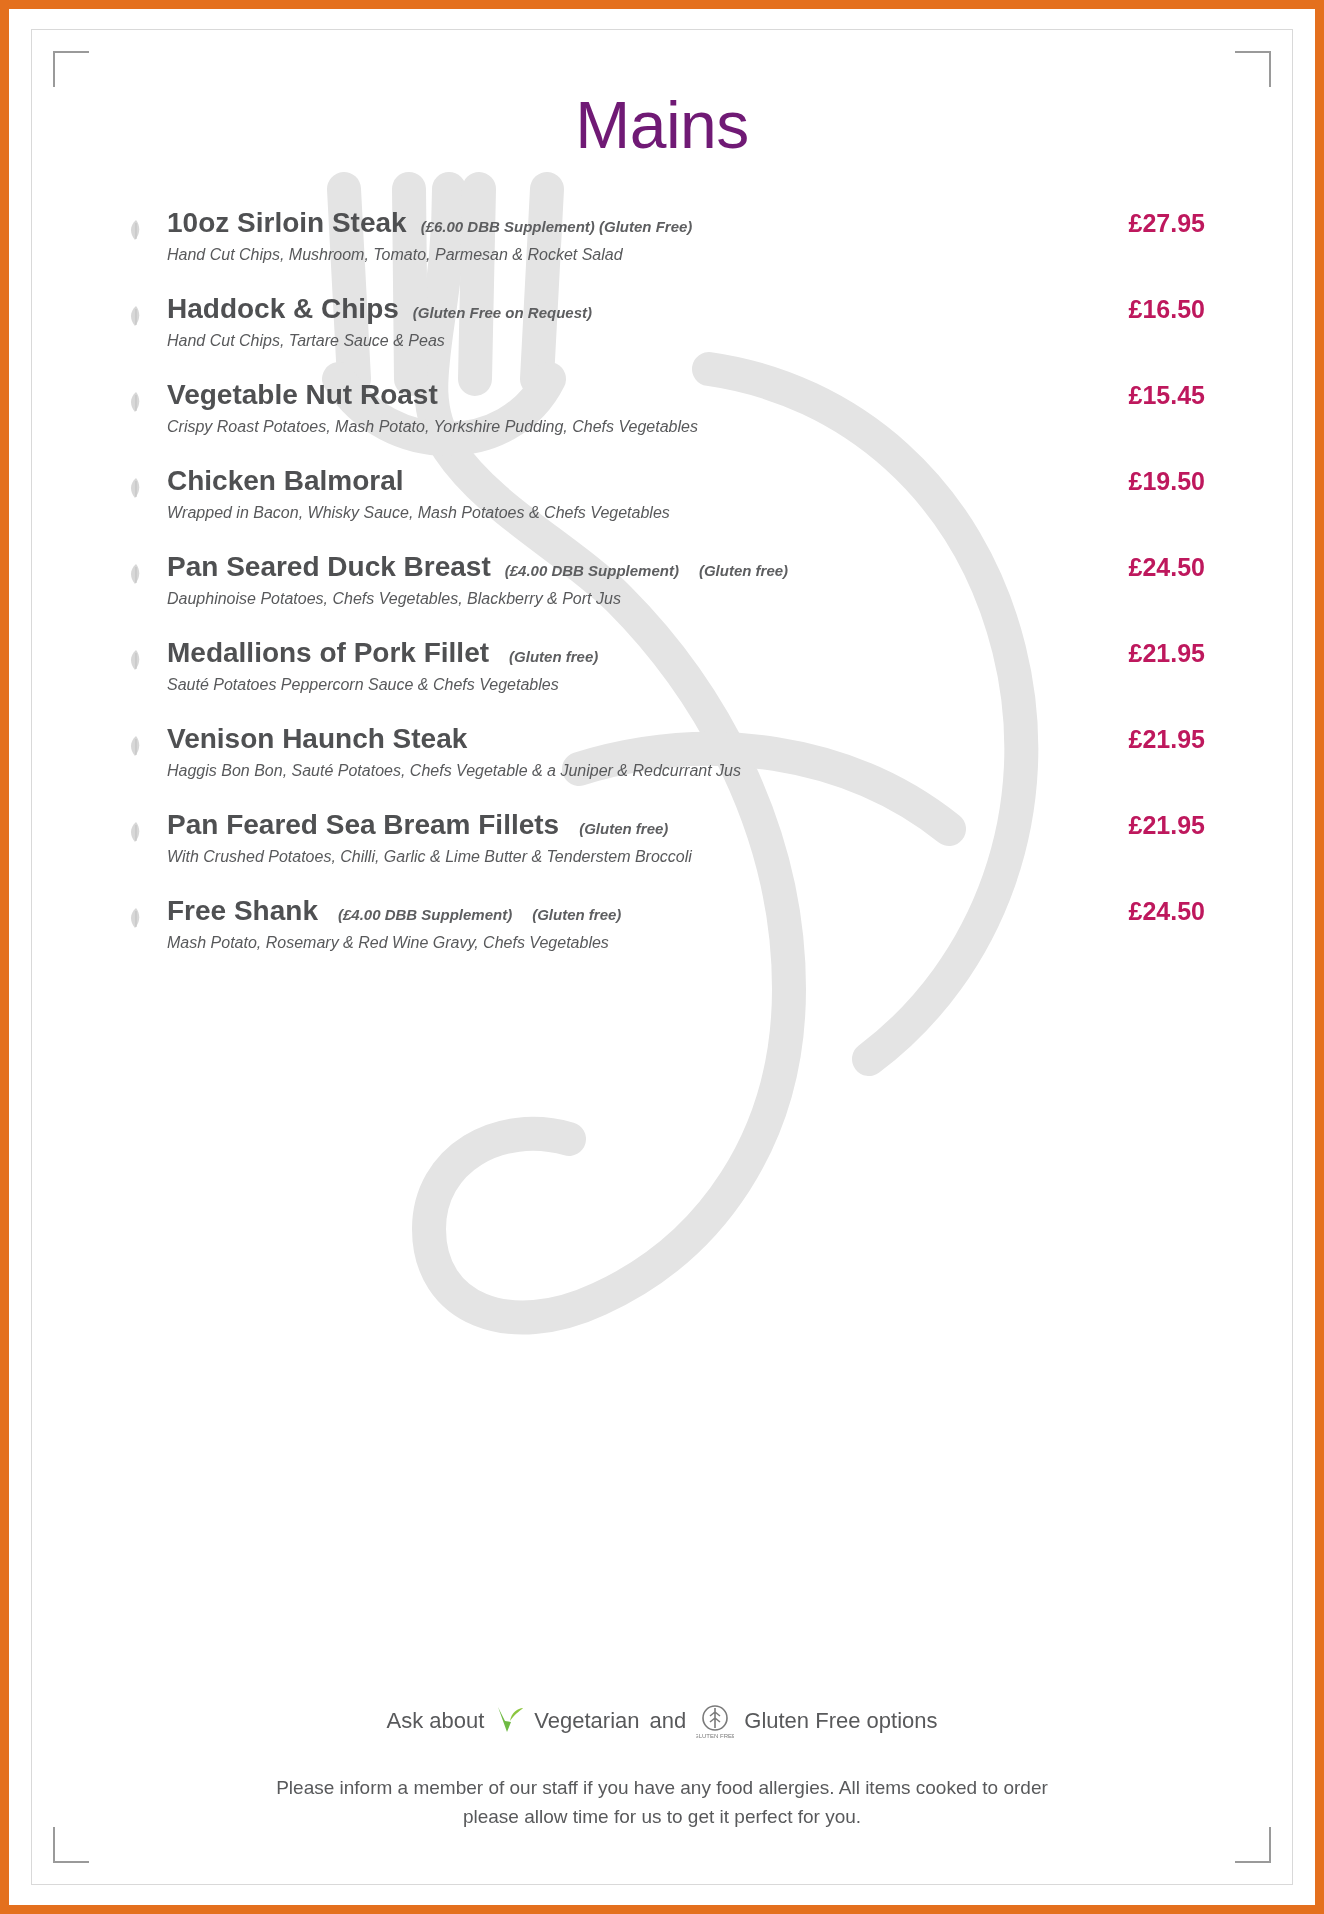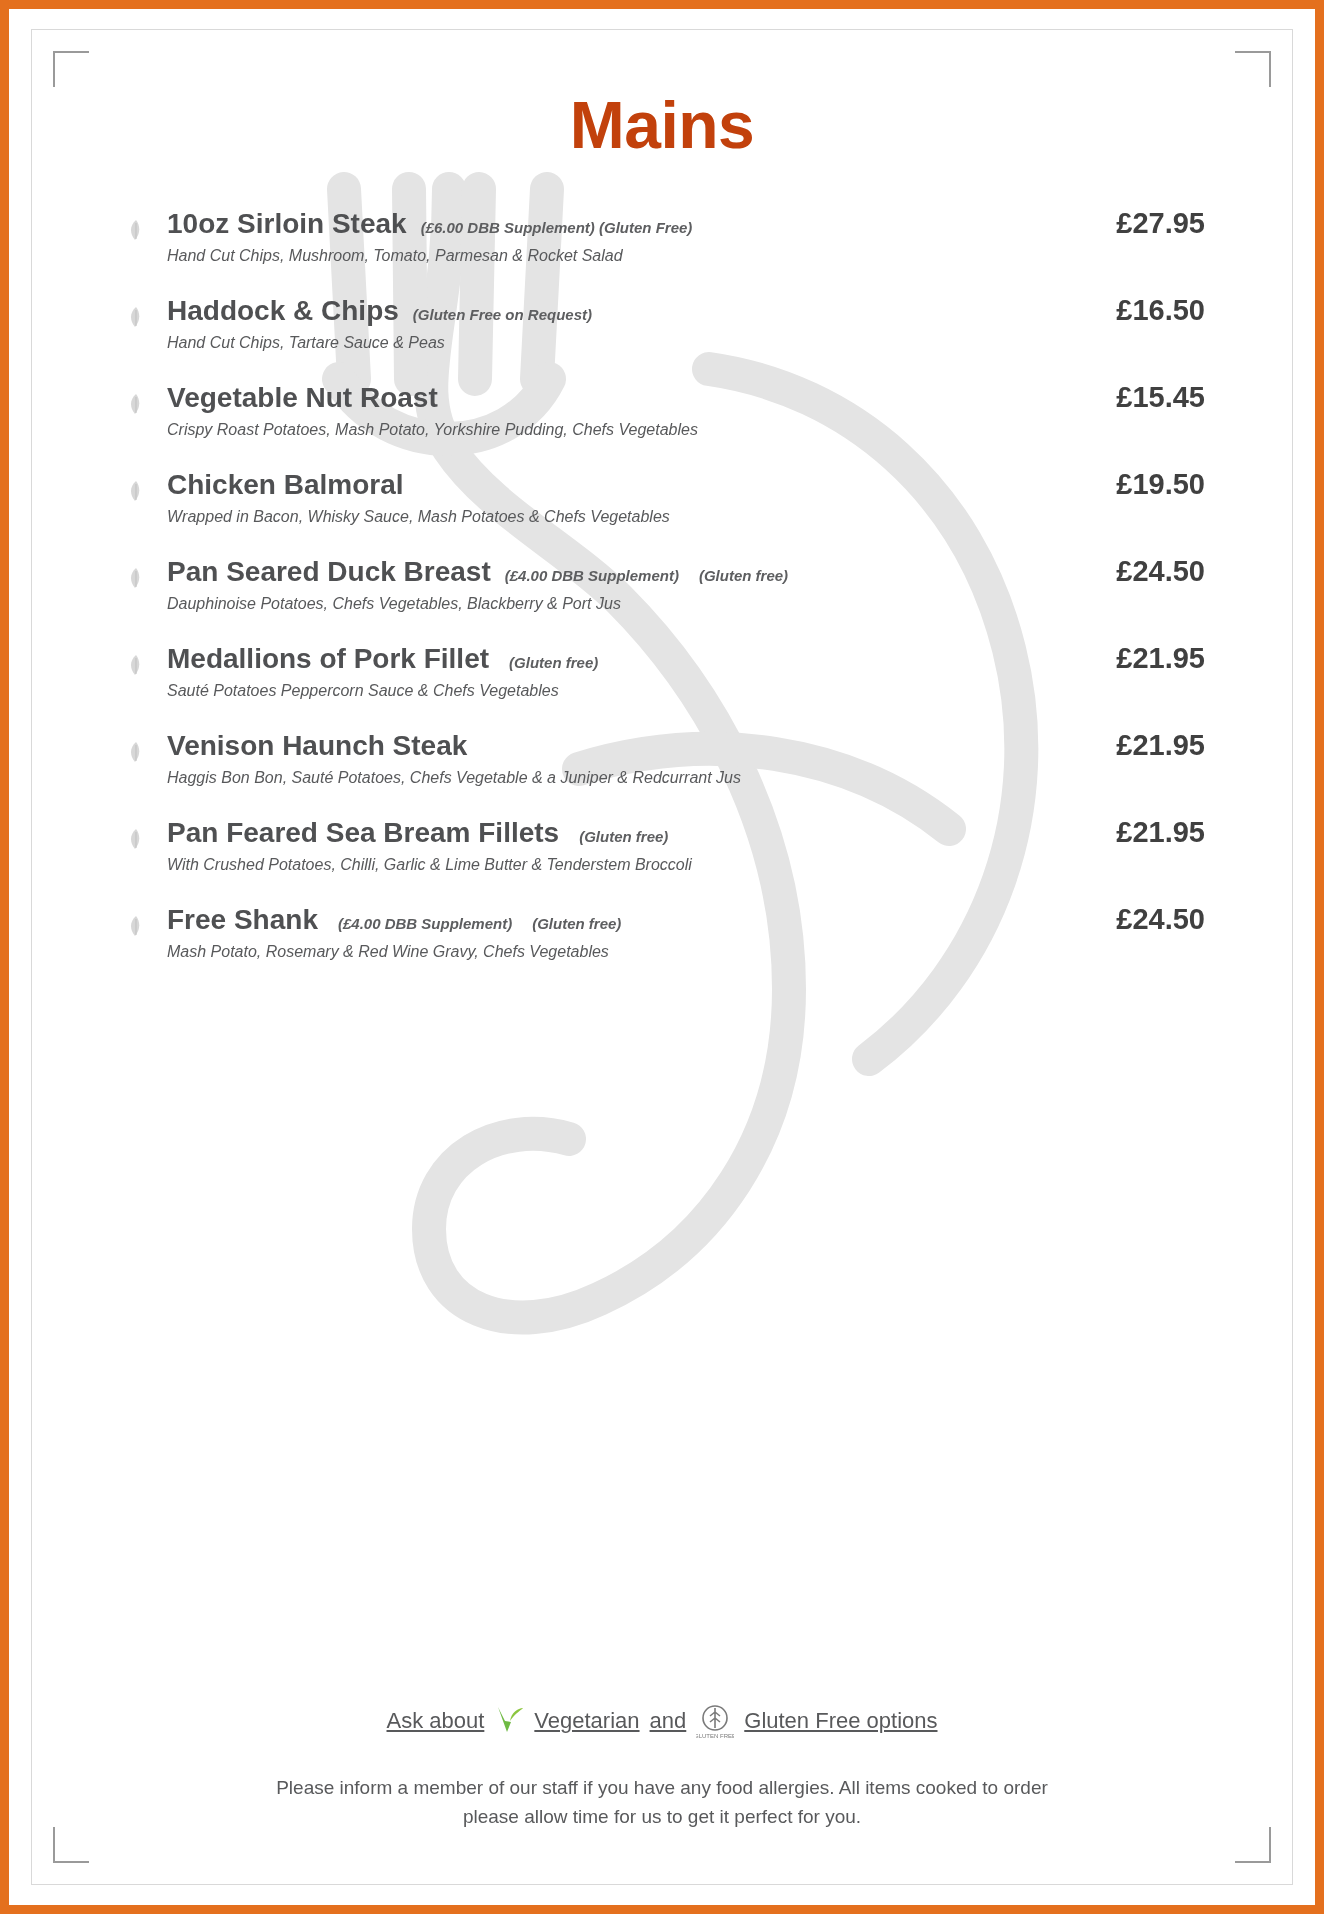--- a/index.html
+++ b/index.html
@@ -62,22 +62,22 @@
 
   .content {
     position: relative;
     z-index: 2;
     padding: 0 110px;
   }
 
   .menu-title {
     text-align: center;
     font-size: 66px;
-    font-weight: bold;
-    color: #c2410c;
+    font-weight: normal;
+    color: #701a75;
     letter-spacing: -0.5px;
     margin: 78px 0 44px 0;
     font-family: "Liberation Sans", sans-serif;
   }
 
   .items {
     margin: 0;
     padding: 0;
     list-style: none;
   }
@@ -117,23 +117,23 @@
     font-weight: bold;
     color: #5d5e60;
     margin-left: 14px;
     white-space: nowrap;
   }
   .item-note.second { margin-left: 20px; }
 
   .spacer { flex: 1 1 auto; }
 
   .item-price {
-    font-size: 29px;
+    font-size: 25px;
     font-weight: bold;
-    color: #404040;
+    color: #be185d;
     white-space: nowrap;
     padding-left: 14px;
   }
 
   .item-desc {
     font-size: 16px;
     font-style: italic;
     color: #58595b;
     margin-top: 6px;
     line-height: 1.25;
@@ -149,21 +149,20 @@
   }
 
   .footer-options {
     font-size: 22px;
     color: #58595b;
     display: flex;
     align-items: center;
     justify-content: center;
     gap: 10px;
     margin-bottom: 34px;
-    text-decoration: underline;
   }
 
   .veg-icon { display: inline-block; width: 30px; height: 34px; vertical-align: middle; }
   .gf-icon  { display: inline-block; width: 38px; height: 38px; vertical-align: middle; }
 
   .footer-allergy {
     font-size: 19px;
     color: #58595b;
     line-height: 1.5;
     max-width: 900px;

